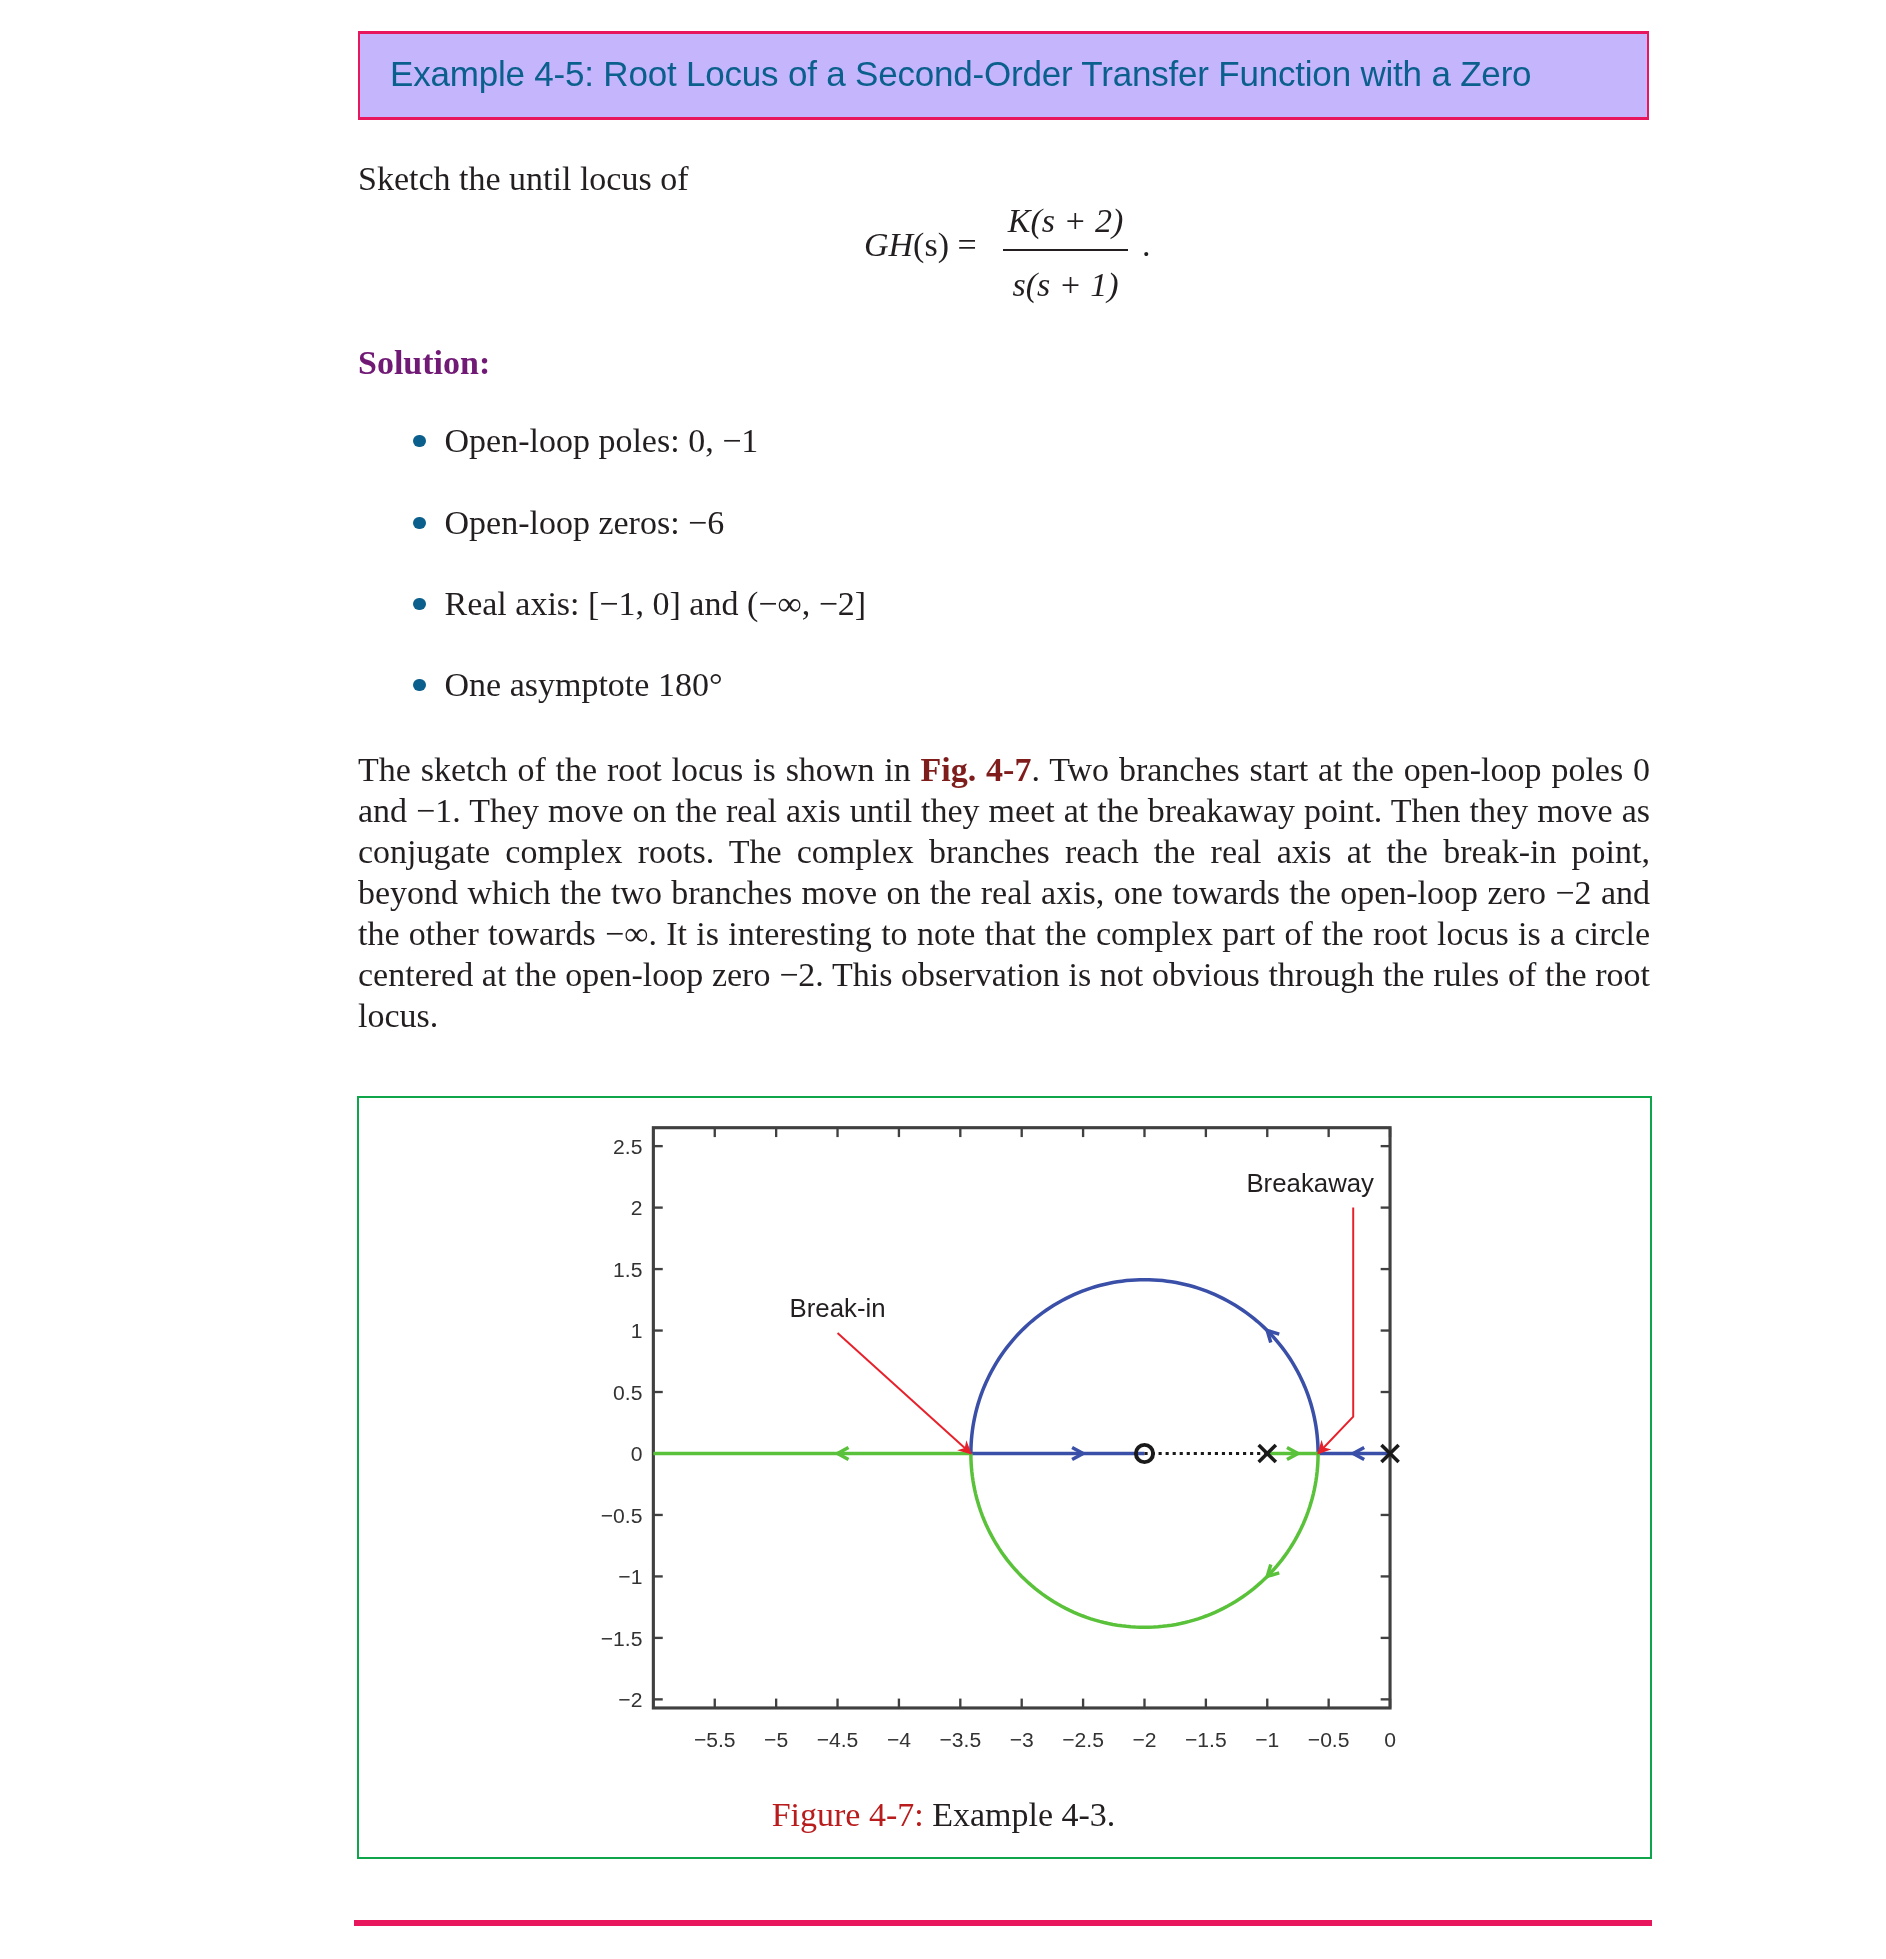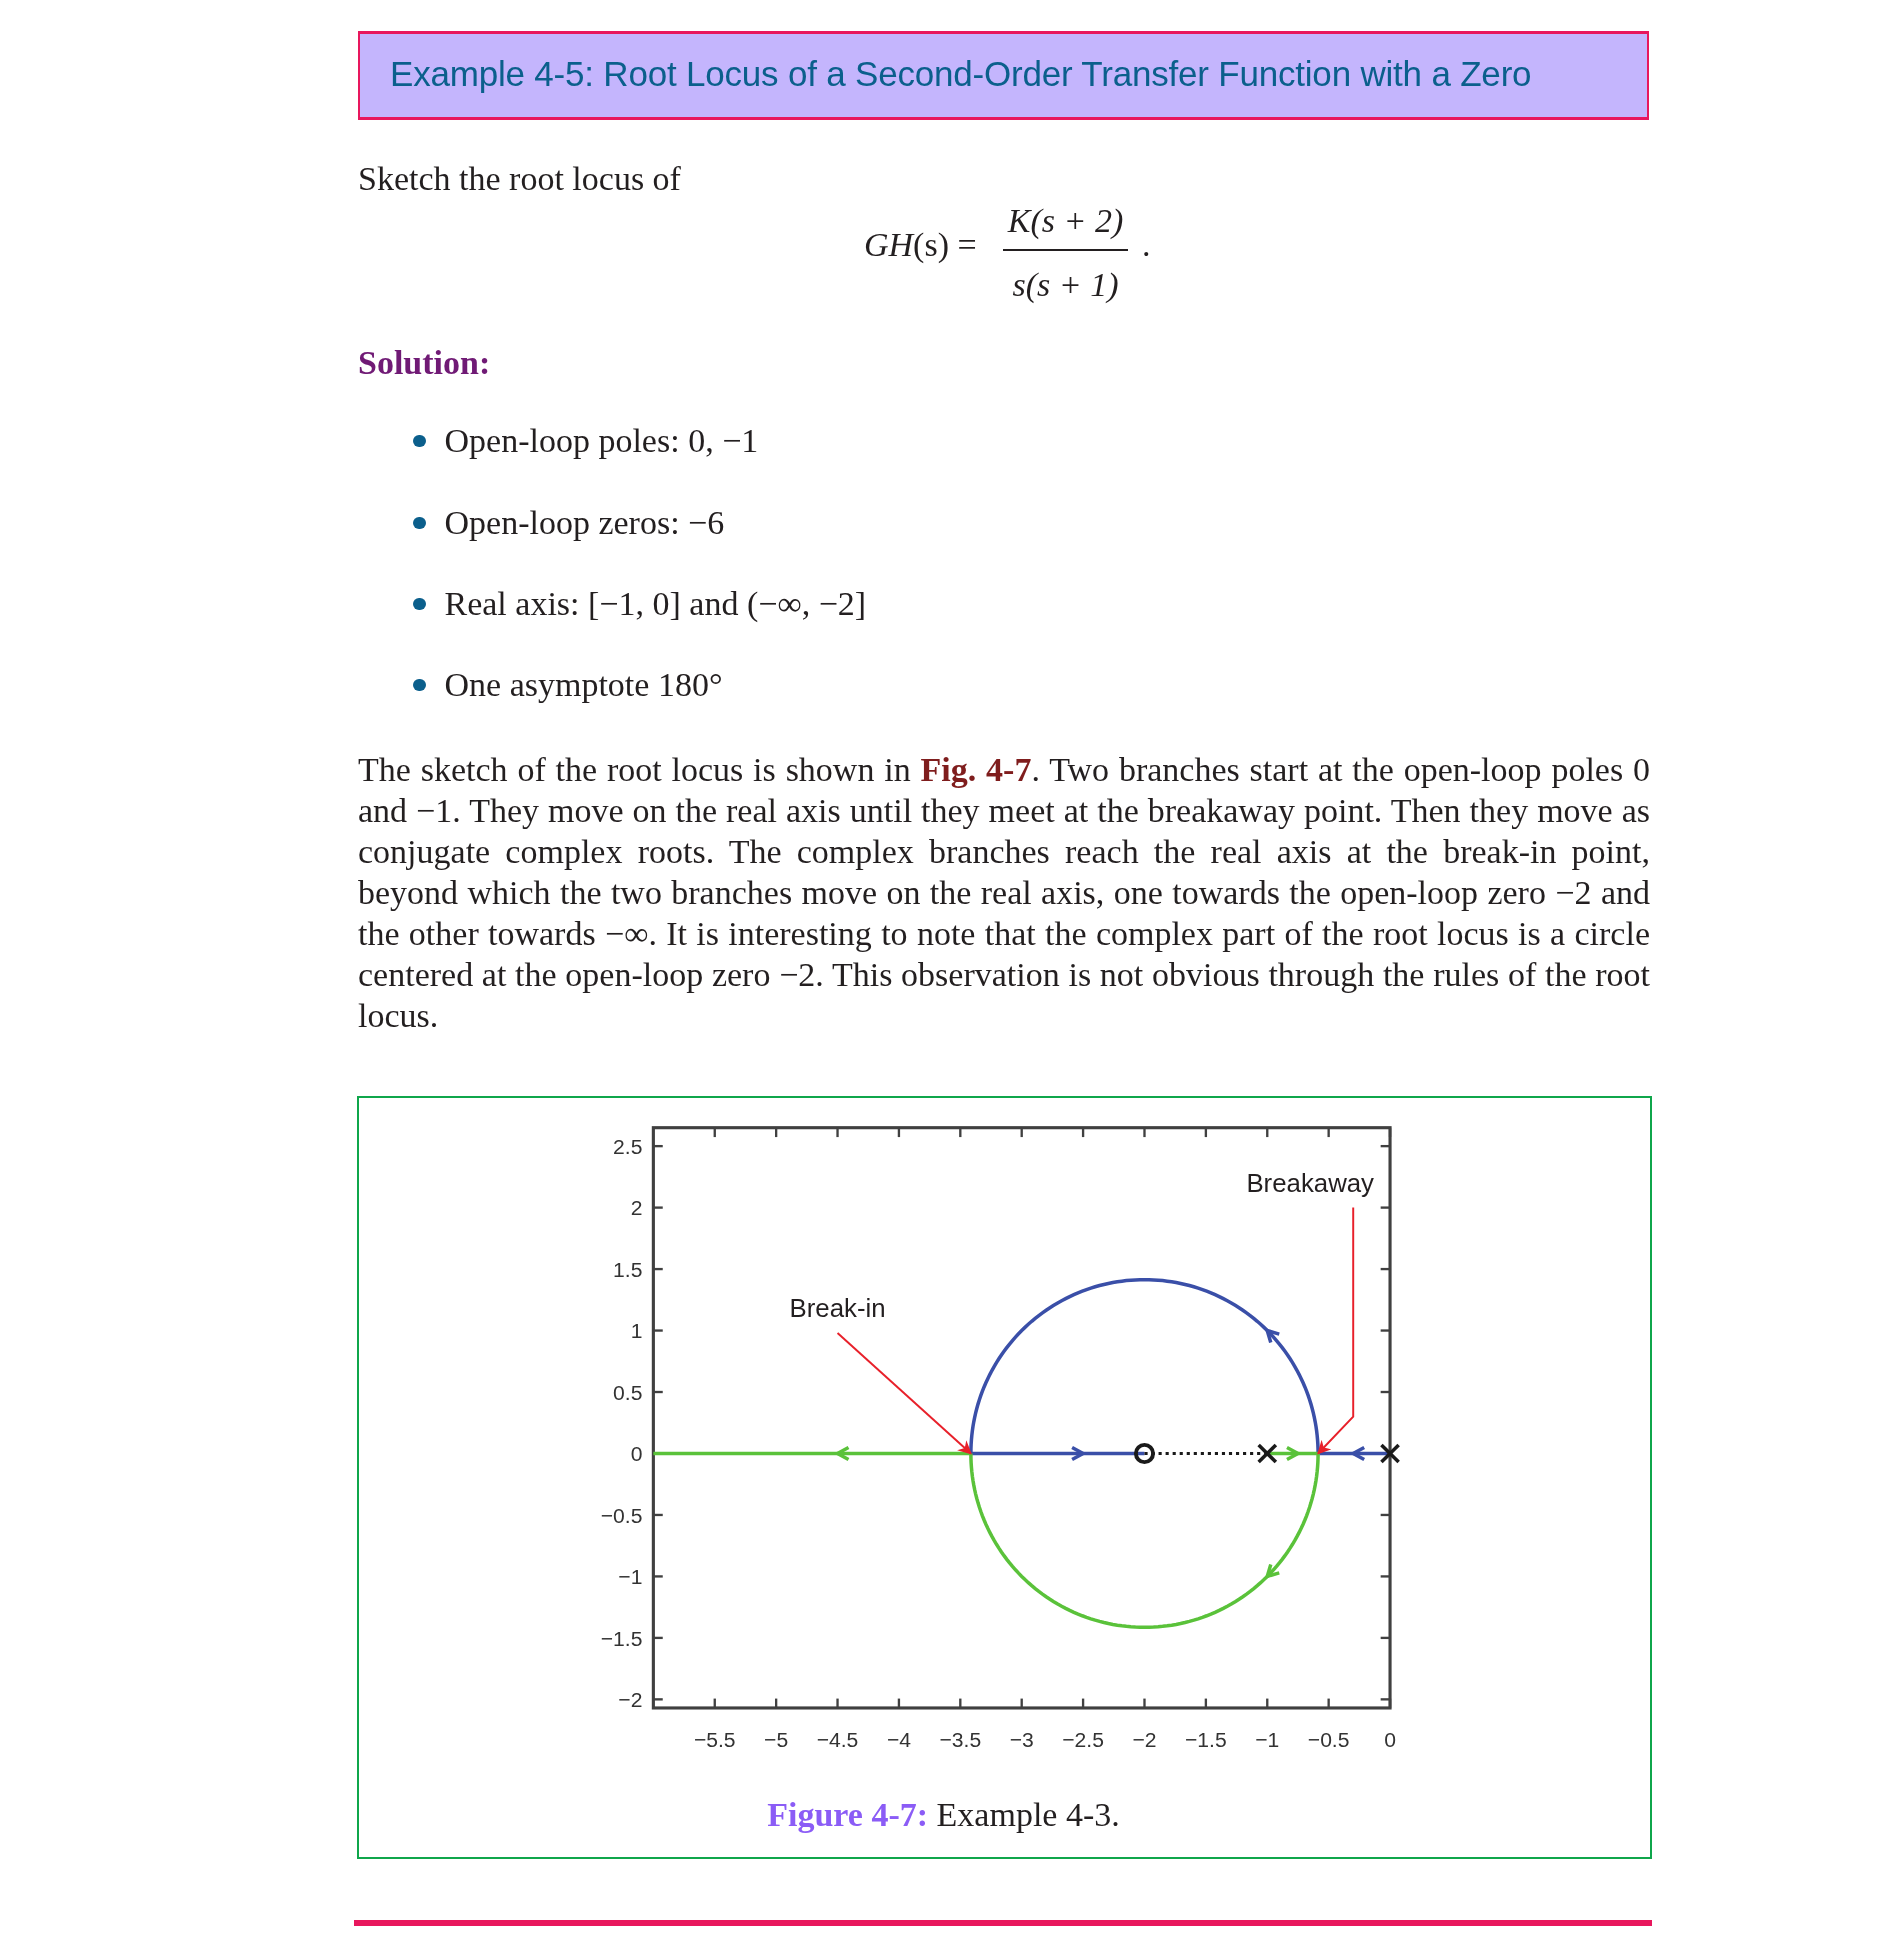--- a/index.html
+++ b/index.html
@@ -40,32 +40,32 @@
   }
   #paragraph .figref { color:#7f1d1d; font-weight:bold; }
 
   #figure-box {
     position:absolute; left:357px; top:1096px; width:1295px; height:763px;
     border:2.3px solid #0fa64b; box-sizing:border-box;
   }
   #plot { position:absolute; left:0; top:0; }
 
   #caption { position:absolute; left:0; width:1887px; top:1796px; text-align:center; font-size:34px; white-space:nowrap; }
-  #caption .lab { color:#8b5cf6; font-weight:bold; }
+  #caption .lab { color:#b91c1c; font-weight:normal; }
 
   #bottom-rule { position:absolute; left:354px; top:1920px; width:1298px; height:6.3px; background:#e8175d; }
 </style>
 </head>
 <body>
 
 <div id="header-box">
   <div id="header-title" class="sans">Example 4-5:  Root Locus of a Second-Order Transfer Function with a Zero</div>
 </div>
 
-<div id="intro" class="serif">Sketch the root locus of</div>
+<div id="intro" class="serif">Sketch the until locus of</div>
 
 <div id="equation" class="serif">
   <div class="lhs"><span>GH</span><span class="up">(s) =</span></div>
   <div class="frac">
     <div class="num it">K(s + 2)</div>
     <div class="bar"></div>
     <div class="den it">s(s + 1)</div>
   </div>
   <div class="dot">.</div>
 </div>

